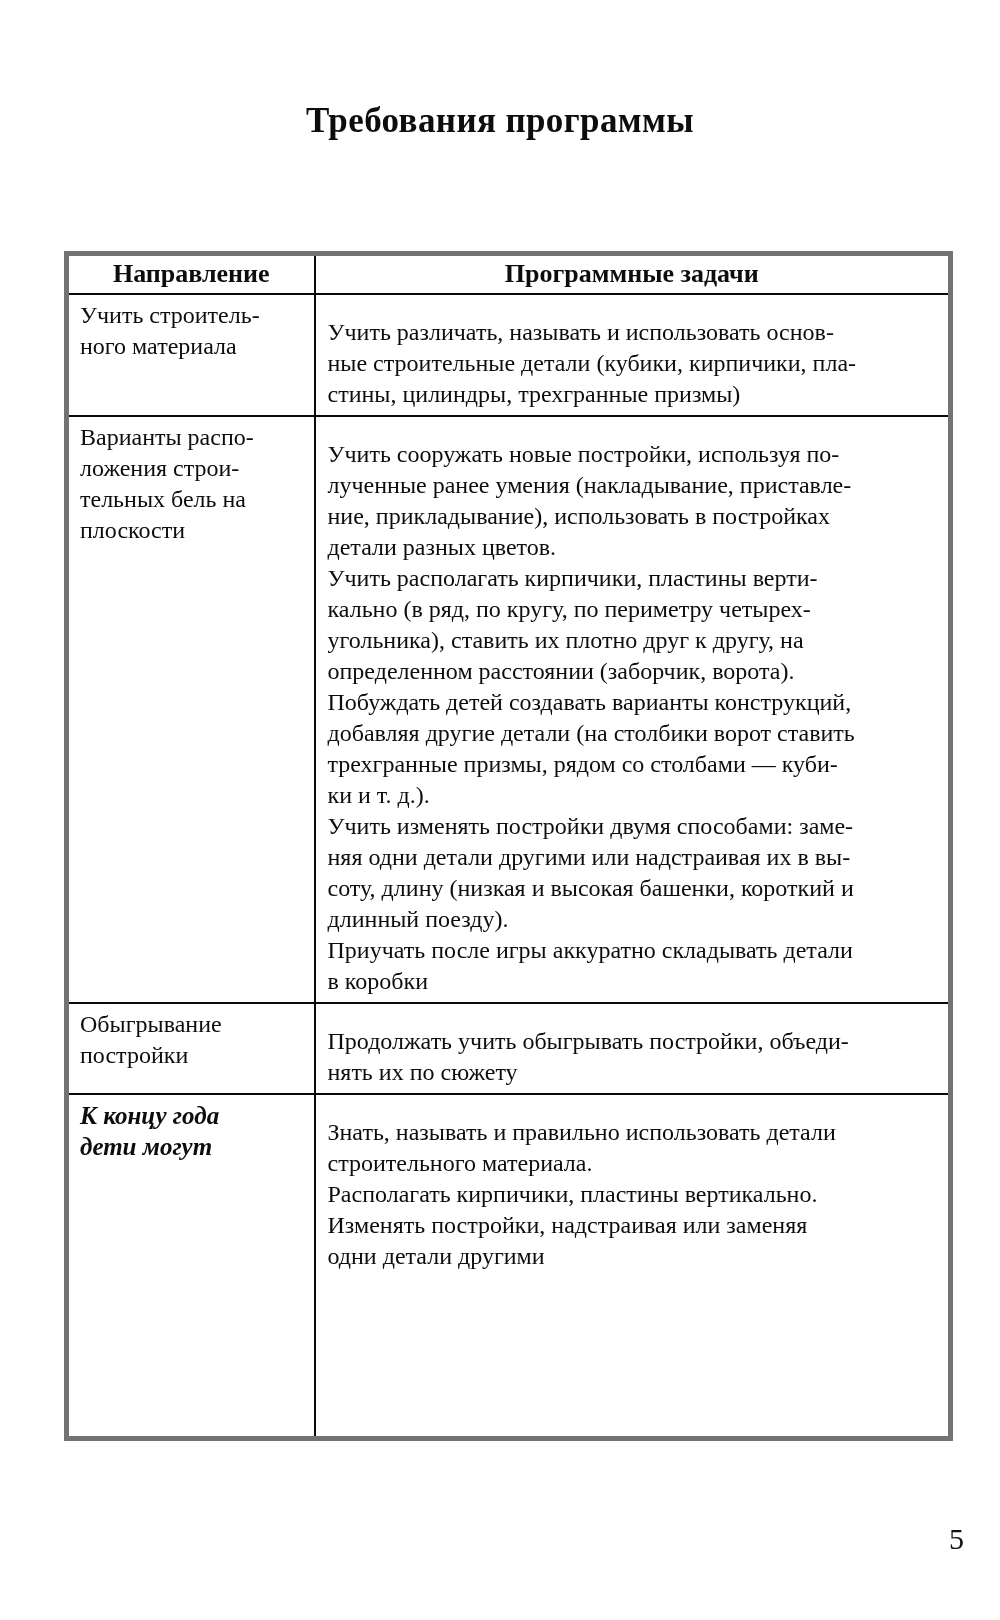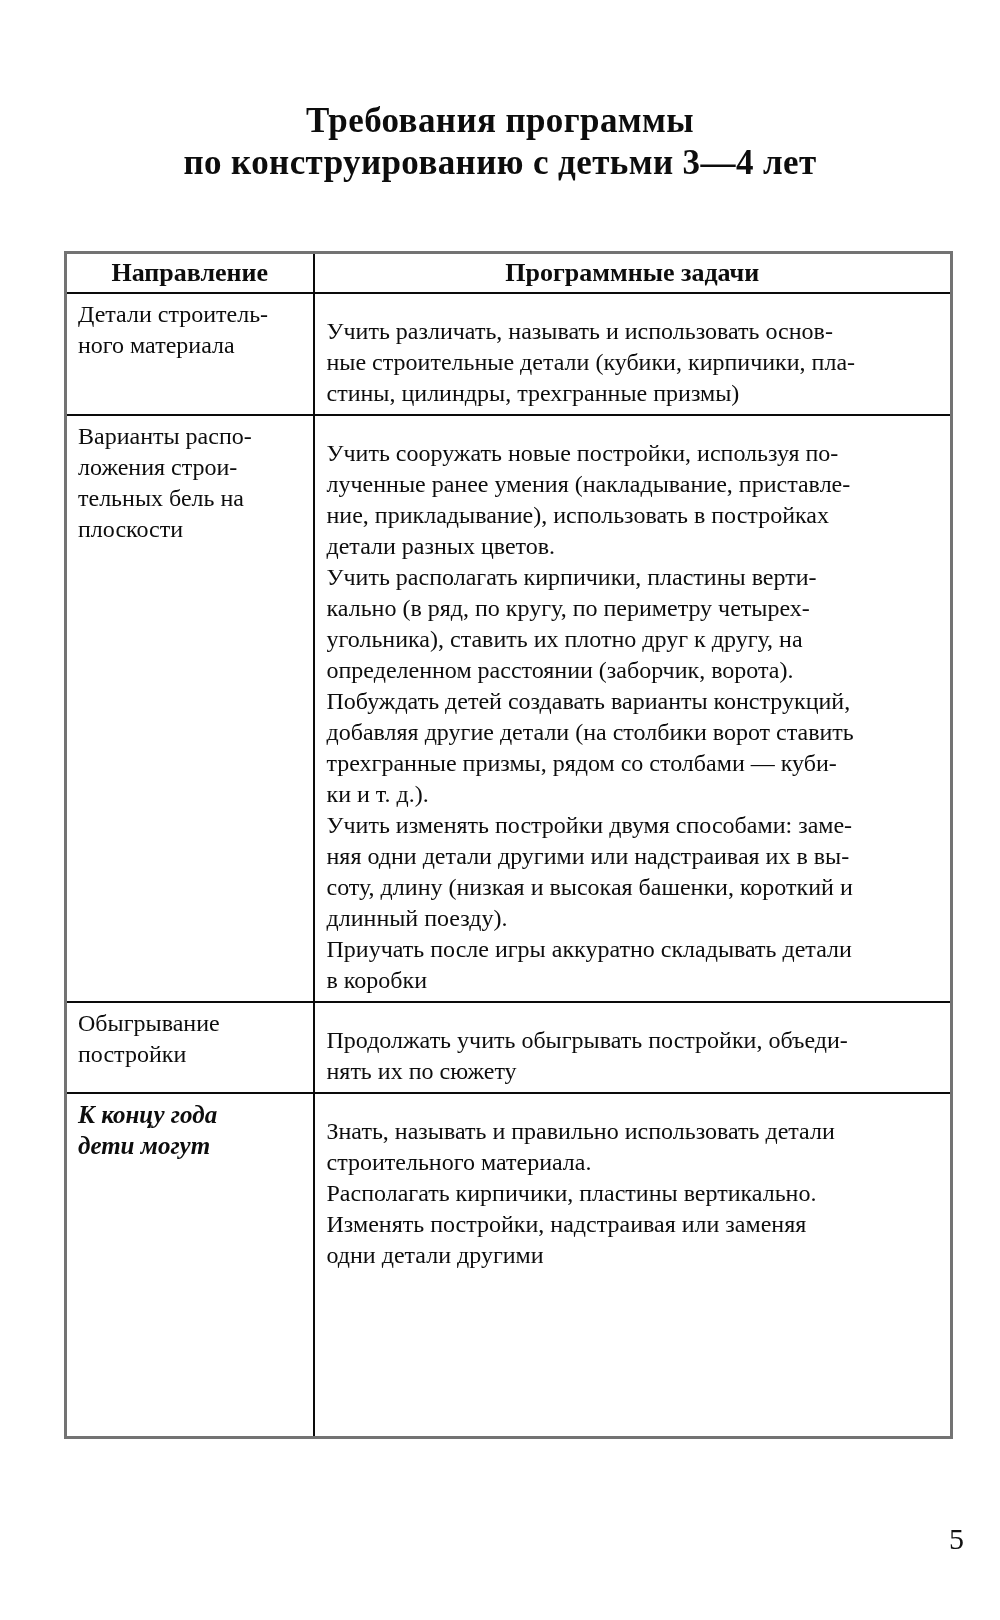--- a/index.html
+++ b/index.html
@@ -19,37 +19,37 @@
     position: absolute;
     top: 100px;
     left: 0;
     width: 100%;
     text-align: center;
     font-weight: 700;
     font-size: 35px;
     line-height: 42px;
     letter-spacing: 0.4px;
   }
-  .title-line-1 { }
+  .title-line-1 { margin-bottom: 24px; }
 
   table.req-table {
     position: absolute;
     left: 64px;
     top: 251px;
     width: 889px;
     border-collapse: collapse;
     table-layout: fixed;
     background: #ffffff;
   }
   .req-table th,
   .req-table td {
     border: 2px solid #0a0a0a;
     vertical-align: top;
   }
-  table.req-table { border: 3px solid #737373; }
+  table.req-table { border: 5px solid #737373; }
 
   .req-table th {
     height: 40px;
     vertical-align: middle;
     text-align: center;
     font-size: 26px;
     font-weight: 700;
     padding: 2px 6px;
   }
   .col-dir { width: 248px; }
@@ -83,33 +83,32 @@
     color: #111;
   }
 </style>
 </head>
 <body>
 
 <div class="page">
 
   <div class="title-block">
     <div class="title-line-1">Требования программы</div>
-    <div class="title-line-2">по конструированию с детьми 3—4 лет</div>
   </div>
 
   <table class="req-table">
     <thead>
       <tr>
         <th class="col-dir">Направление</th>
         <th class="col-task">Программные задачи</th>
       </tr>
     </thead>
     <tbody>
       <tr class="r1">
-        <td class="dir">Детали строитель-
+        <td class="dir">Учить строитель-
 ного материала</td>
         <td class="task">Учить различать, называть и использовать основ-
 ные строительные детали (кубики, кирпичики, пла-
 стины, цилиндры, трехгранные призмы)</td>
       </tr>
       <tr class="r2">
         <td class="dir">Варианты распо-
 ложения строи-
 тельных бель на
 плоскости</td>

